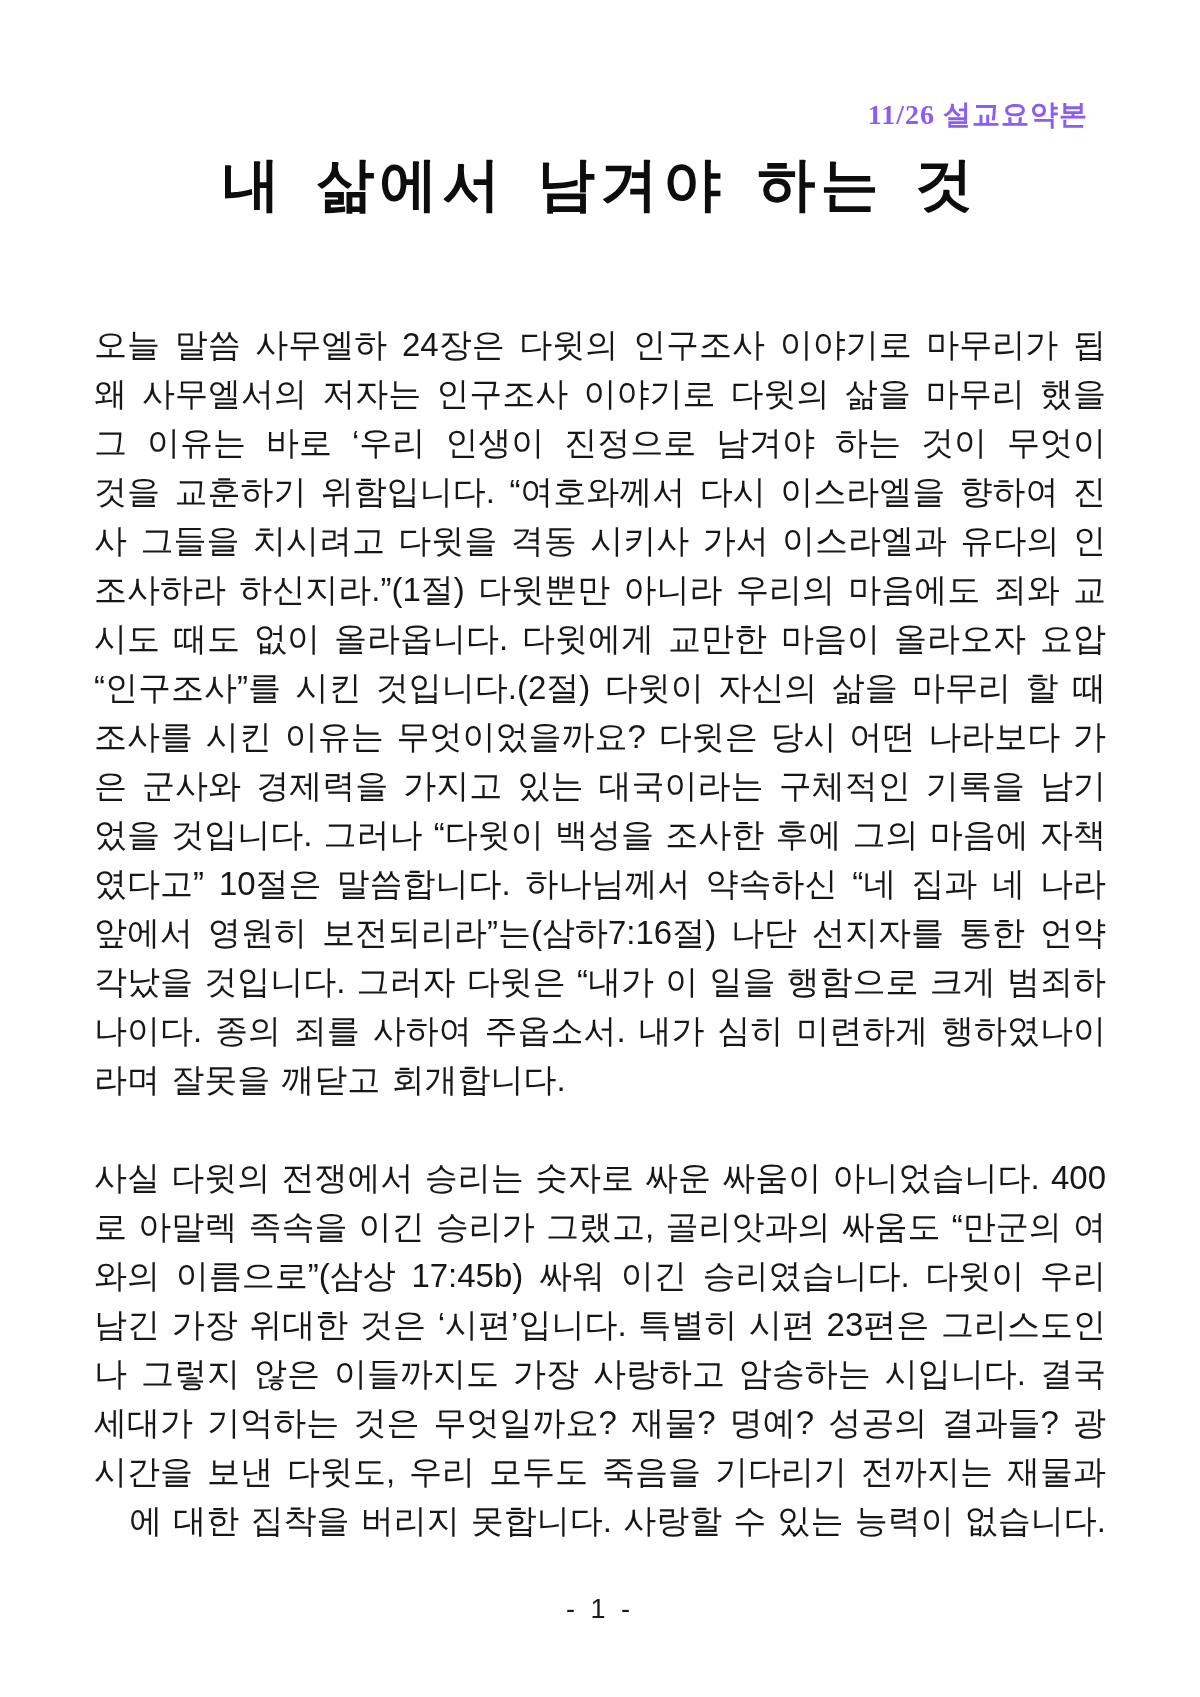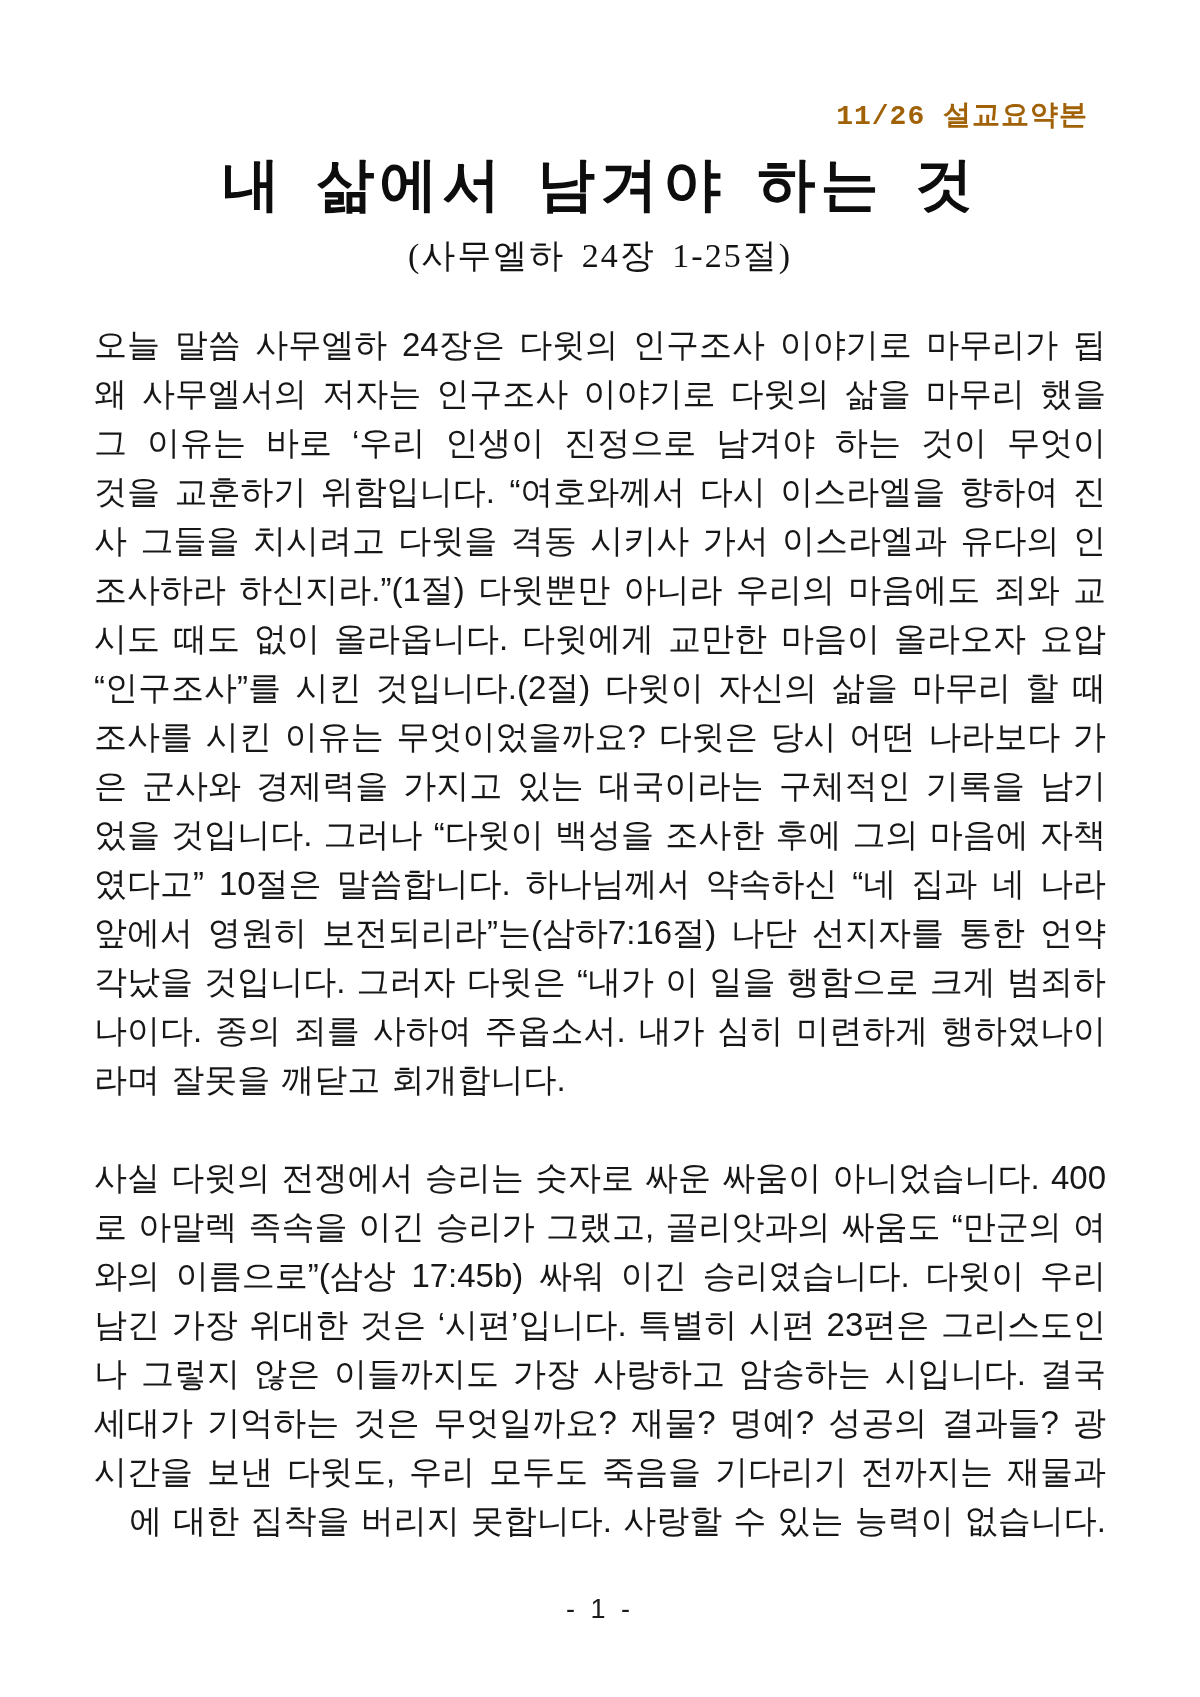--- a/index.html
+++ b/index.html
@@ -13,25 +13,25 @@
     height: 1697px;
     margin: 0 auto;
     background: #ffffff;
     color: #141414;
     overflow: hidden;
   }
   .header-note {
     position: absolute;
     top: 96px;
     right: 112px;
-    font-family: Liberation Mono, monospace;
+    font-family: Liberation Serif, serif;
     font-weight: bold;
     font-size: 28px;
     letter-spacing: 1px;
-    color: #a16207;
+    color: #8b5cf6;
   }
   .doc-title {
     position: absolute;
     top: 146px;
     left: 0;
     width: 100%;
     text-align: center;
     font-family: "Liberation Serif", serif;
     font-size: 58px;
     font-weight: 600;
@@ -88,21 +88,20 @@
 </style>
 </head>
 <body>
 
 <div class="page">
 
   <div class="header-note">11/26 설교요약본</div>
 
   <div class="doc-title">내 삶에서 남겨야 하는 것</div>
 
-  <div class="doc-subtitle">(사무엘하 24장 1-25절)</div>
 
   <div class="body-text">
       <div class="paragraph">
         <div class="line">오늘 말씀 사무엘하 24장은 다윗의 인구조사 이야기로 마무리가 됩니다.</div>
         <div class="line">왜 사무엘서의 저자는 인구조사 이야기로 다윗의 삶을 마무리 했을까요?</div>
         <div class="line">그 이유는 바로 ‘우리 인생이 진정으로 남겨야 하는 것이 무엇이냐?’라는</div>
         <div class="line">것을 교훈하기 위함입니다. “여호와께서 다시 이스라엘을 향하여 진노하</div>
         <div class="line">사 그들을 치시려고 다윗을 격동 시키사 가서 이스라엘과 유다의 인구를</div>
         <div class="line">조사하라 하신지라.”(1절) 다윗뿐만 아니라 우리의 마음에도 죄와 교만이</div>
         <div class="line">시도 때도 없이 올라옵니다. 다윗에게 교만한 마음이 올라오자 요압에게</div>

